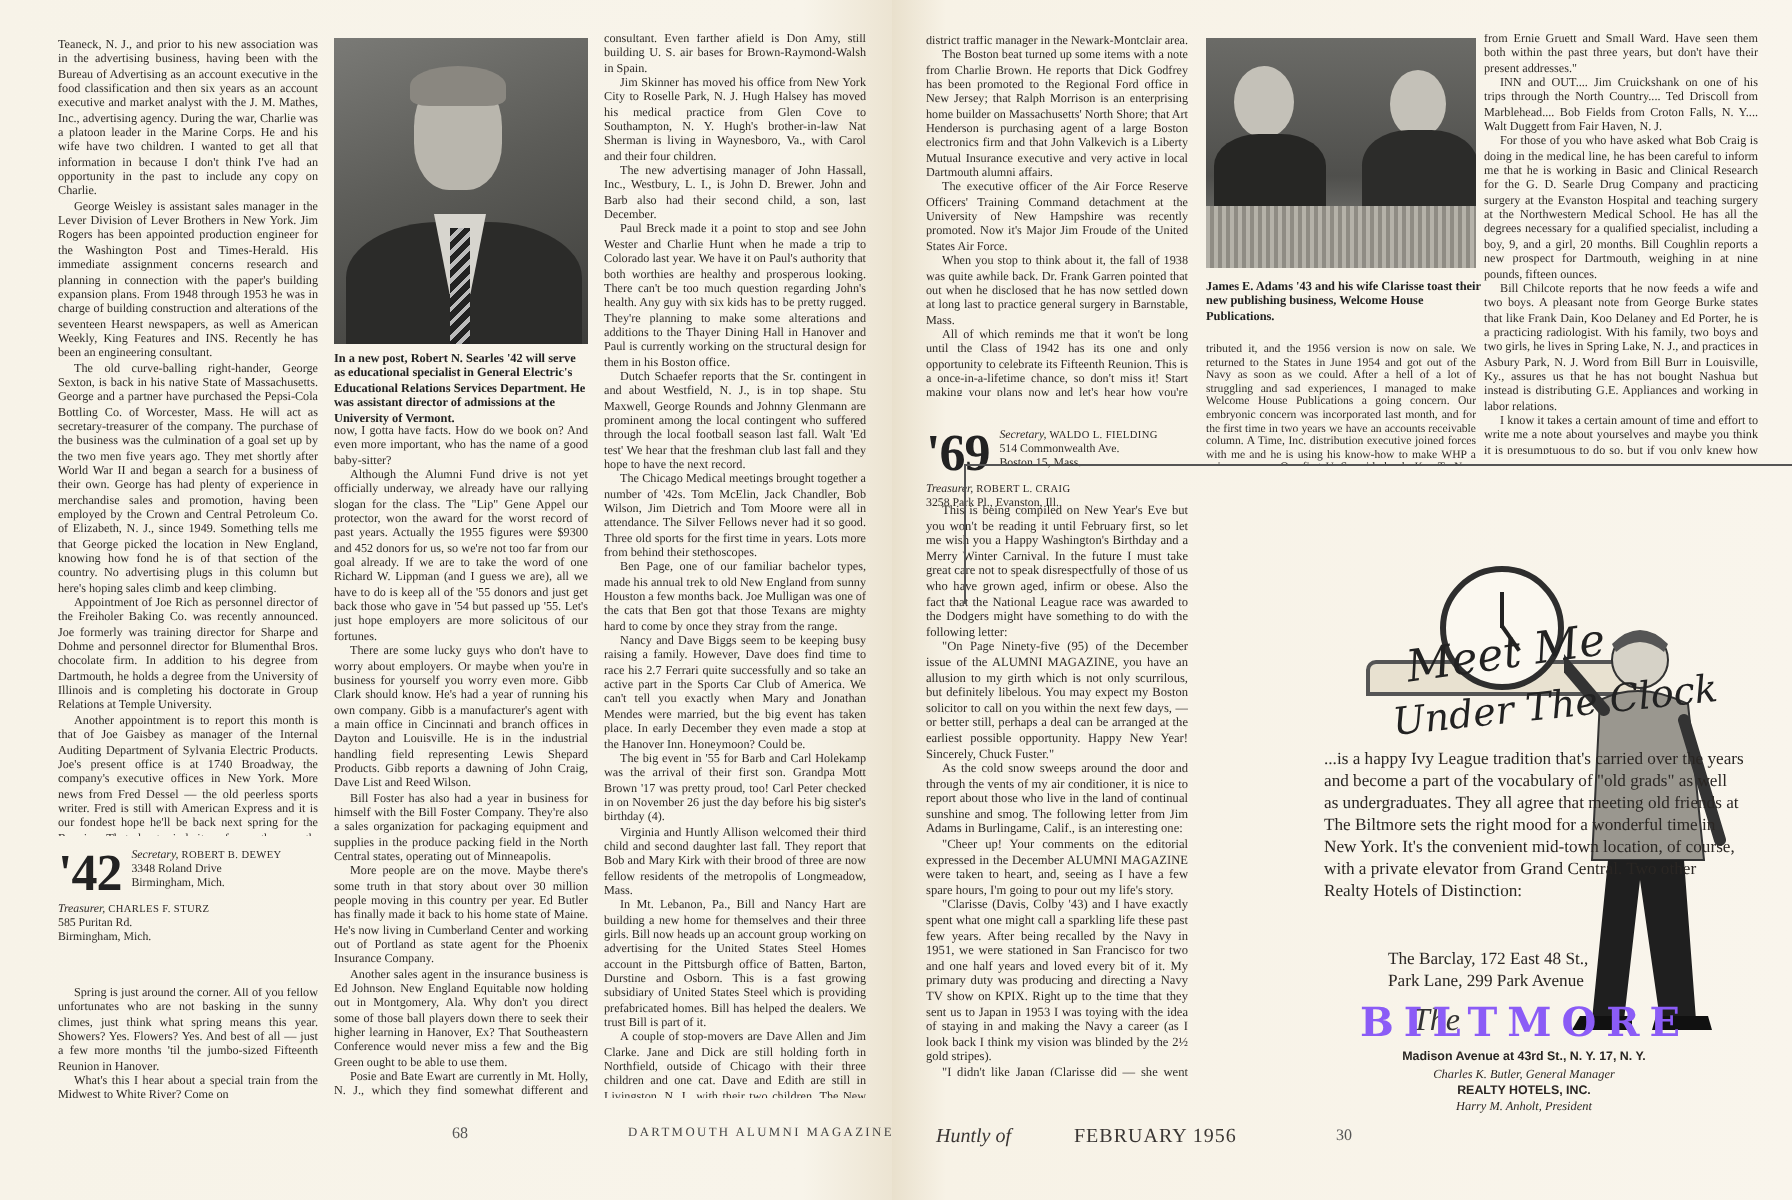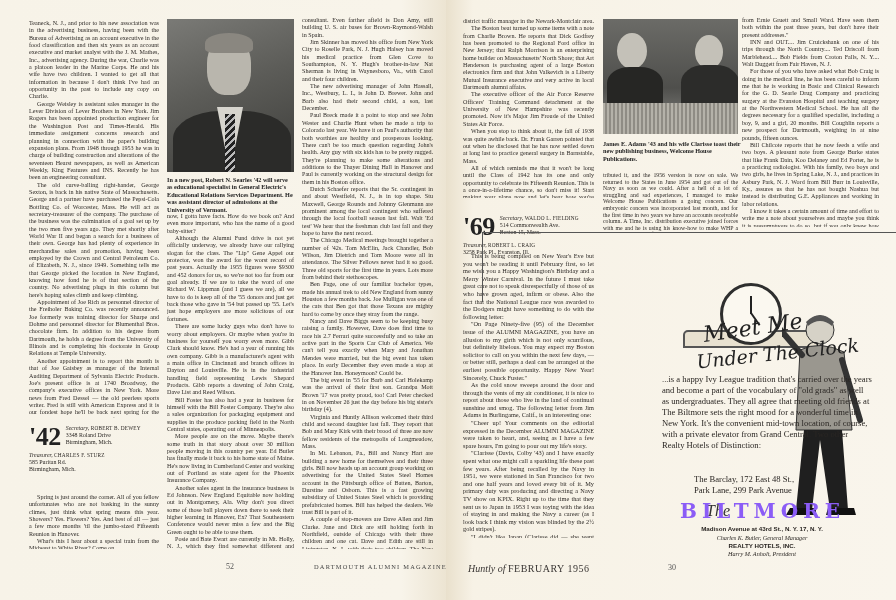--- a/index.html
+++ b/index.html
@@ -95,21 +95,21 @@
   <p>Dutch Schaefer reports that the Sr. contingent in and about Westfield, N. J., is in top shape. Stu Maxwell, George Rounds and Johnny Glenmann are prominent among the local contingent who suffered through the local football season last fall. Walt 'Ed test' We hear that the freshman club last fall and they hope to have the next record.</p>
   <p>The Chicago Medical meetings brought together a number of '42s. Tom McElin, Jack Chandler, Bob Wilson, Jim Dietrich and Tom Moore were all in attendance. The Silver Fellows never had it so good. Three old sports for the first time in years. Lots more from behind their stethoscopes.</p>
   <p>Ben Page, one of our familiar bachelor types, made his annual trek to old New England from sunny Houston a few months back. Joe Mulligan was one of the cats that Ben got that those Texans are mighty hard to come by once they stray from the range.</p>
   <p>Nancy and Dave Biggs seem to be keeping busy raising a family. However, Dave does find time to race his 2.7 Ferrari quite successfully and so take an active part in the Sports Car Club of America. We can't tell you exactly when Mary and Jonathan Mendes were married, but the big event has taken place. In early December they even made a stop at the Hanover Inn. Honeymoon? Could be.</p>
   <p>The big event in '55 for Barb and Carl Holekamp was the arrival of their first son. Grandpa Mott Brown '17 was pretty proud, too! Carl Peter checked in on November 26 just the day before his big sister's birthday (4).</p>
   <p>Virginia and Huntly Allison welcomed their third child and second daughter last fall. They report that Bob and Mary Kirk with their brood of three are now fellow residents of the metropolis of Longmeadow, Mass.</p>
   <p>In Mt. Lebanon, Pa., Bill and Nancy Hart are building a new home for themselves and their three girls. Bill now heads up an account group working on advertising for the United States Steel Homes account in the Pittsburgh office of Batten, Barton, Durstine and Osborn. This is a fast growing subsidiary of United States Steel which is providing prefabricated homes. Bill has helped the dealers. We trust Bill is part of it.</p>
   <p>A couple of stop-movers are Dave Allen and Jim Clarke. Jane and Dick are still holding forth in Northfield, outside of Chicago with their three children and one cat. Dave and Edith are still in Livingston, N. J., with their two children. The New Jersey Bell Telephone Company still bosses David as their</p>
 </div>
 
-<div class="folio" style="left:226px;top:562px;">52</div>
+<div class="folio" style="left:226px;top:562px;">68</div>
 <div class="running" style="left:314px;top:563px;">DARTMOUTH ALUMNI MAGAZINE</div>
 
 <div class="col" style="left:463px;top:18px;width:131px;height:180px;">
   <p class="noind">district traffic manager in the Newark-Montclair area.</p>
   <p>The Boston beat turned up some items with a note from Charlie Brown. He reports that Dick Godfrey has been promoted to the Regional Ford office in New Jersey; that Ralph Morrison is an enterprising home builder on Massachusetts' North Shore; that Art Henderson is purchasing agent of a large Boston electronics firm and that John Valkevich is a Liberty Mutual Insurance executive and very active in local Dartmouth alumni affairs.</p>
   <p>The executive officer of the Air Force Reserve Officers' Training Command detachment at the University of New Hampshire was recently promoted. Now it's Major Jim Froude of the United States Air Force.</p>
   <p>When you stop to think about it, the fall of 1938 was quite awhile back. Dr. Frank Garren pointed that out when he disclosed that he has now settled down at long last to practice general surgery in Barnstable, Mass.</p>
   <p>All of which reminds me that it won't be long until the Class of 1942 has its one and only opportunity to celebrate its Fifteenth Reunion. This is a once-in-a-lifetime chance, so don't miss it! Start making your plans now and let's hear how you're doing.</p>
 </div>
 
@@ -186,15 +186,15 @@
   <div>Park Lane, 299 Park Avenue</div>
 </div>
 <div class="bilt-the">The</div>
 <div class="biltmore">BILTMORE</div>
 <div class="ad-small" style="top:525px;font-weight:bold;font-family:'Liberation Sans',sans-serif;">Madison Avenue at 43rd St., N. Y. 17, N. Y.</div>
 <div class="ad-small" style="top:534px;font-style:italic;">Charles K. Butler, General Manager</div>
 <div class="ad-small" style="top:542px;font-weight:bold;font-family:'Liberation Sans',sans-serif;">REALTY HOTELS, INC.</div>
 <div class="ad-small" style="top:550px;font-style:italic;">Harry M. Anholt, President</div>
 
 <div class="issue" style="left:468px;top:563px;">
-  <i>Huntly of</i> <span style="font-variant:small-caps;letter-spacing:0.5px;">FEBRUARY 1956</span>
+  <i>Huntly of</i> <span style="font-variant:small-caps;letter-spacing:0.5px;margin-left:29px;">FEBRUARY 1956</span>
 </div>
 <div class="folio" style="left:668px;top:563px;">30</div>
 
 </body></html>

